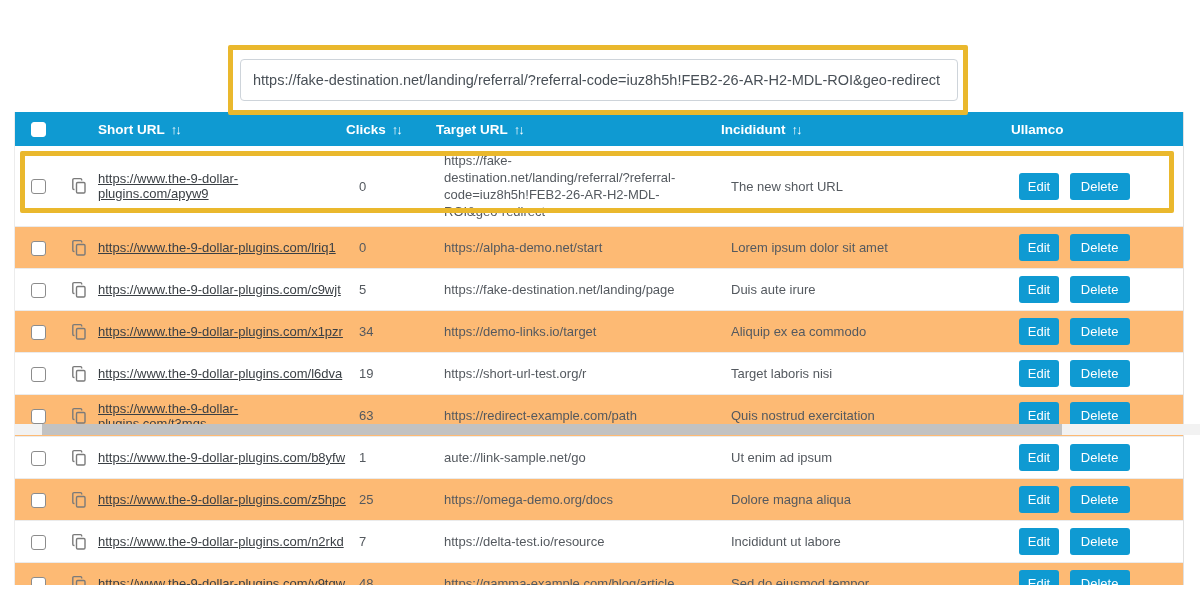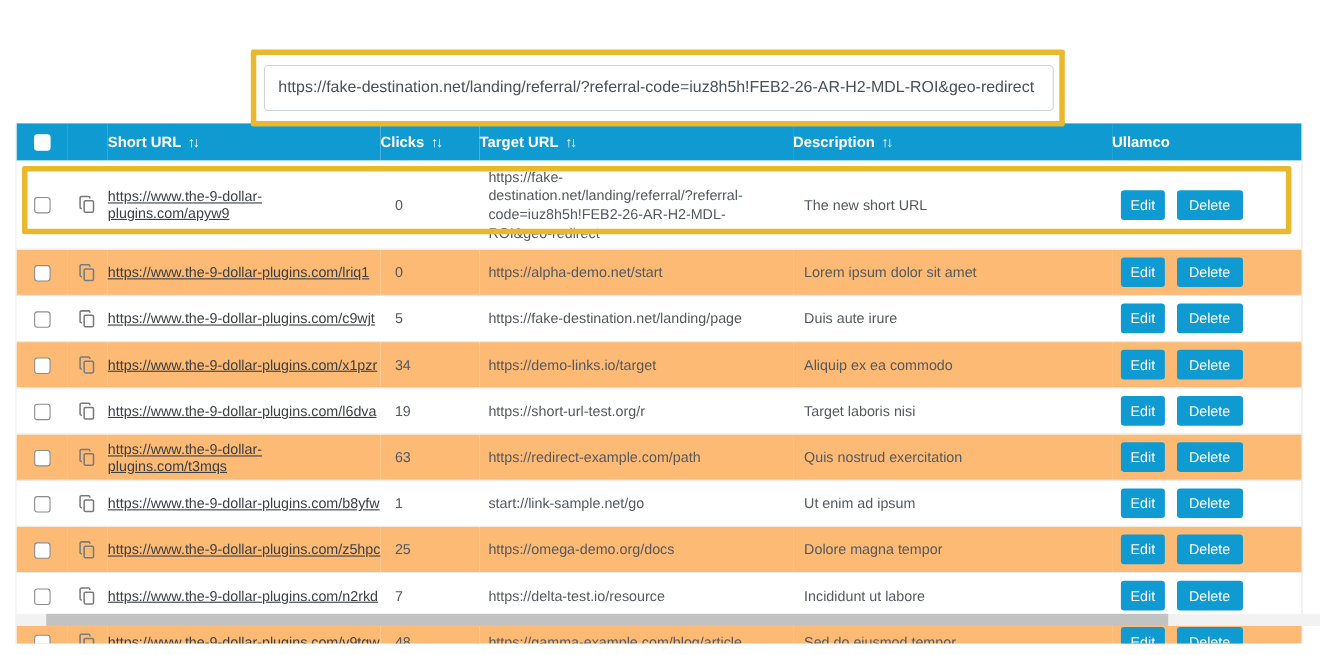--- a/index.html
+++ b/index.html
@@ -1,21 +1,21 @@
 <!DOCTYPE html>
 <html><head>
 <meta charset="utf-8">
 <style>
   * { box-sizing: border-box; margin: 0; padding: 0; }
   html, body {
     width: 1200px; height: 595px; overflow: hidden;
     background: #ffffff;
     font-family: "Liberation Sans", "DejaVu Sans", sans-serif;
   }
-  .page { position: relative; width: 1200px; height: 569px; }
+  .page { position: relative; width: 1200px; height: 435px; }
 
   
   .input-highlight {
     position: absolute; left: 228px; top: 45px; width: 740px; height: 70px;
     border: 5px solid #eab82d; border-radius: 2px; z-index: 6; pointer-events: none;
   }
   .url-input {
     position: absolute; left: 240px; top: 59px; width: 718px; height: 42px;
     border: 1px solid #ced4da; border-radius: 4px;
     font-family: "Liberation Sans", sans-serif; font-size: 14.5px; color: #495057;
@@ -119,21 +119,21 @@
           <th>
             <span>Short URL</span><span class="sort-glyph">↑↓</span>
           </th>
           <th>
             <span>Clicks</span><span class="sort-glyph">↑↓</span>
           </th>
           <th>
             <span>Target URL</span><span class="sort-glyph">↑↓</span>
           </th>
           <th>
-            <span>Description</span><span class="sort-glyph">↑↓</span>
+            <span>Incididunt</span><span class="sort-glyph">↑↓</span>
           </th>
           <th>
             <span>Ullamco</span>
           </th>
         </tr>
       </thead>
       <tbody id="rows-body">
   <tr>
     <td class="cell-check">
       <span class="checkbox"></span>
@@ -273,21 +273,21 @@
     <td class="cell-copy">
       <svg class="copy-svg" width="17" height="18" viewBox="0 0 17 18">
         <rect x="5.5" y="5.5" width="8.5" height="10.5" rx="1.2" fill="none" stroke="#7a7a7a" stroke-width="1.4"></rect>
         <path d="M3.5 12.5 L3 12.5 A1.2 1.2 0 0 1 1.8 11.3 L1.8 2.8 A1.2 1.2 0 0 1 3 1.6 L9.5 1.6 A1.2 1.2 0 0 1 10.7 2.8 L10.7 3.4" fill="none" stroke="#7a7a7a" stroke-width="1.4"></path>
       </svg>
     </td>
     <td class="cell-short">
       <a href="#">https://www.the-9-dollar-plugins.com/b8yfw</a>
     </td>
     <td class="cell-clicks">1</td>
-    <td class="cell-target">start://link-sample.net/go</td>
+    <td class="cell-target">aute://link-sample.net/go</td>
     <td class="cell-desc">Ut enim ad ipsum</td>
     <td class="cell-actions">
       <button class="btn btn-edit">Edit</button>
       <button class="btn btn-delete">Delete</button>
     </td>
   </tr>
 
   <tr class="stripe">
     <td class="cell-check">
       <span class="checkbox"></span>
@@ -296,21 +296,21 @@
       <svg class="copy-svg" width="17" height="18" viewBox="0 0 17 18">
         <rect x="5.5" y="5.5" width="8.5" height="10.5" rx="1.2" fill="none" stroke="#7a7a7a" stroke-width="1.4"></rect>
         <path d="M3.5 12.5 L3 12.5 A1.2 1.2 0 0 1 1.8 11.3 L1.8 2.8 A1.2 1.2 0 0 1 3 1.6 L9.5 1.6 A1.2 1.2 0 0 1 10.7 2.8 L10.7 3.4" fill="none" stroke="#7a7a7a" stroke-width="1.4"></path>
       </svg>
     </td>
     <td class="cell-short">
       <a href="#">https://www.the-9-dollar-plugins.com/z5hpc</a>
     </td>
     <td class="cell-clicks">25</td>
     <td class="cell-target">https://omega-demo.org/docs</td>
-    <td class="cell-desc">Dolore magna tempor</td>
+    <td class="cell-desc">Dolore magna aliqua</td>
     <td class="cell-actions">
       <button class="btn btn-edit">Edit</button>
       <button class="btn btn-delete">Delete</button>
     </td>
   </tr>
 
   <tr>
     <td class="cell-check">
       <span class="checkbox"></span>
     </td>

